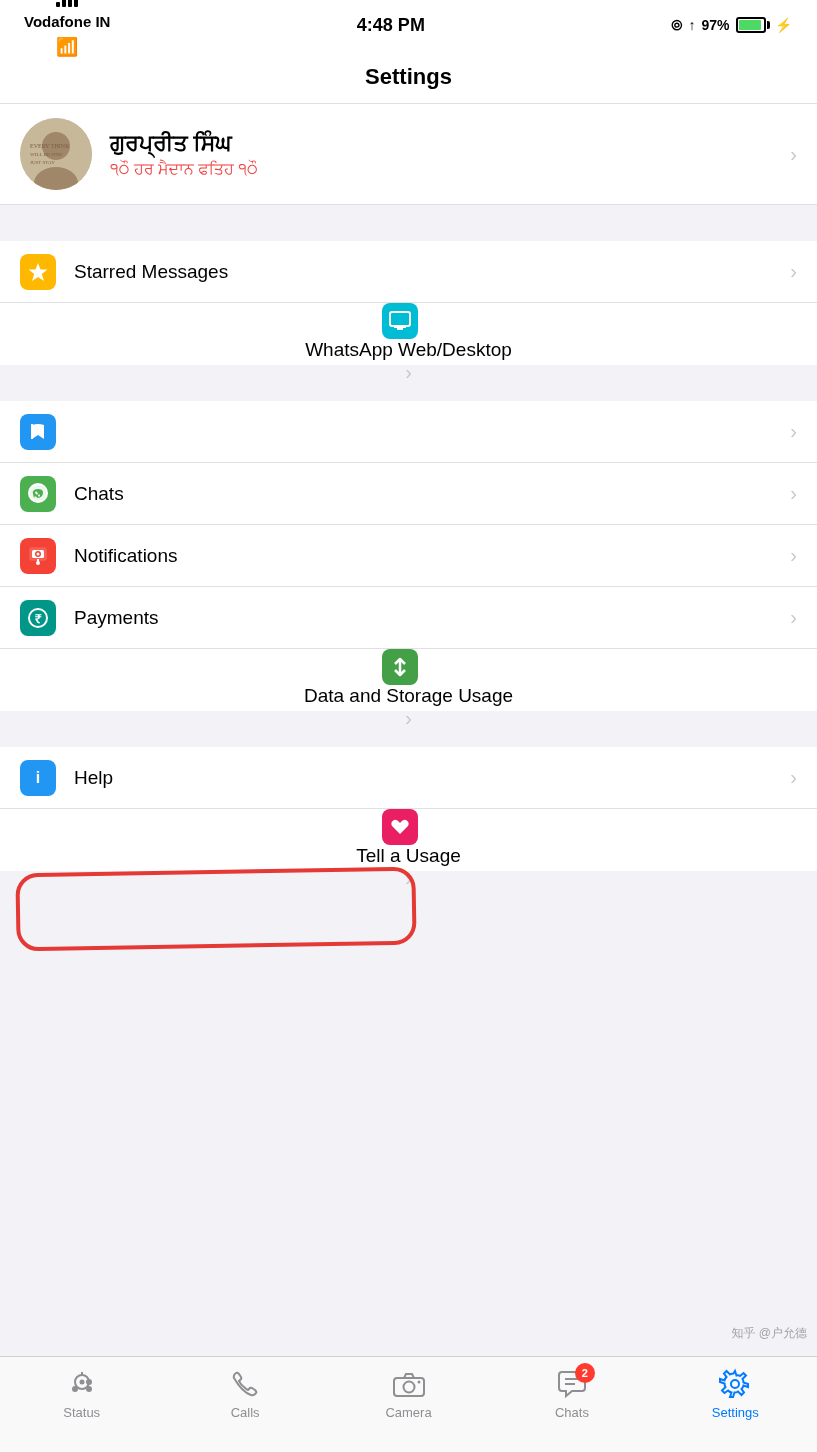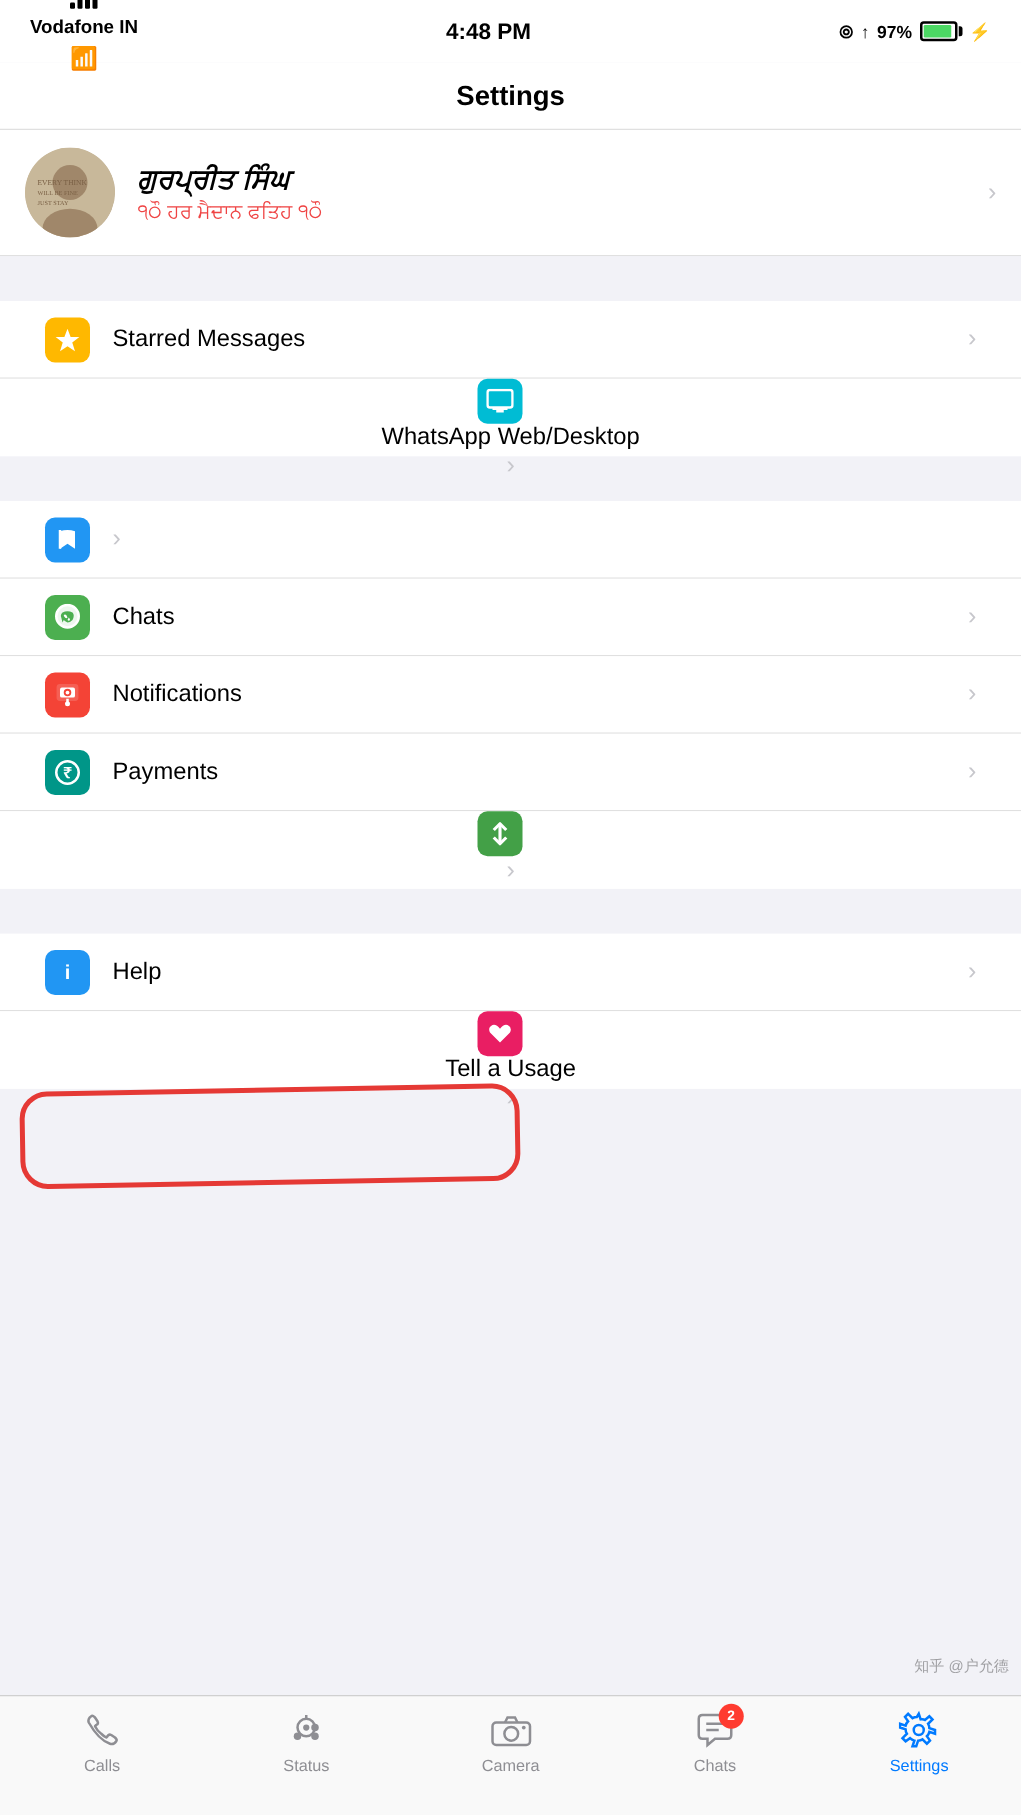--- a/index.html
+++ b/index.html
@@ -130,21 +130,20 @@
     }
     .profile-info {
       flex: 1;
       margin-left: 18px;
     }
     .profile-name {
       font-size: 22px;
       font-weight: 600;
       color: #000;
       margin-bottom: 4px;
-      font-style: italic;
     }
     .profile-status {
       font-size: 16px;
       color: #ef4444;
     }
     .chevron {
       color: #c7c7cc;
       font-size: 20px;
       margin-left: 10px;
     }
@@ -155,26 +154,27 @@
       background: #f2f2f7;
     }
 
     
     .menu-section {
       background: #fff;
     }
     .menu-item {
       display: flex;
       align-items: center;
-      padding: 0 36px;
+      padding: 0 20px;
       height: 62px;
       background: #fff;
       border-bottom: 1px solid #e0e0e0;
       cursor: pointer;
       position: relative;
+      justify-content: space-between;
     }
     .menu-item:last-child {
       border-bottom: none;
       flex-direction: column;
     }
     .menu-icon {
       width: 36px;
       height: 36px;
       border-radius: 8px;
       display: flex;
@@ -415,20 +415,21 @@
     <span class="menu-chevron">›</span>
   </div>
   <div class="menu-item">
     <div class="menu-icon icon-green2">
       <svg width="20" height="22" viewBox="0 0 20 22">
         <line x1="10" y1="3" x2="10" y2="19" stroke="white" stroke-width="2.5"></line>
         <polyline points="5,8 10,3 15,8" fill="none" stroke="white" stroke-width="2.5" stroke-linejoin="round"></polyline>
         <polyline points="5,14 10,19 15,14" fill="none" stroke="white" stroke-width="2.5" stroke-linejoin="round"></polyline>
       </svg>
     </div>
+    <span class="menu-label">Data and Storage Usage</span>
     <span class="menu-chevron">›</span>
   </div>
 </div>
 
 <div class="section-gap"></div>
 
 <div class="menu-section">
   <div class="menu-item">
     <div class="menu-icon icon-info-blue">
       <svg width="22" height="22" viewBox="0 0 22 22">
@@ -447,46 +448,46 @@
     <span class="menu-label">Tell a Usage</span>
     <span class="menu-chevron">›</span>
   </div>
 </div>
 
 <div class="section-gap"></div>
 
 <div class="annotation-circle"></div>
 
 <div class="tab-bar">
-
-  <div class="tab-item">
-    <div class="tab-icon">
-      <svg width="30" height="30" viewBox="0 0 30 30">
-        <path d="M6 4 Q7 3 9 5 L11 8 Q12 10 10 11 L9 12 Q11 16 14 18 Q16 20 18 21 L19 20 Q20 18 22 19 L25 21 Q27 23 26 24 Q24 27 21 26 Q12 23 4 9 Q3 6 6 4Z" fill="none" stroke="#8e8e93" stroke-width="2" stroke-linejoin="round"></path>
-      </svg>
-    </div>
-    <span class="tab-label">Calls</span>
-  </div>
 
   <div class="tab-item">
     <div class="tab-icon">
       <svg width="32" height="32" viewBox="0 0 32 32">
         <circle cx="16" cy="14" r="7" fill="none" stroke="#8e8e93" stroke-width="2"></circle>
         <circle cx="23" cy="14" r="3" fill="#8e8e93"></circle>
         <circle cx="9" cy="21" r="3" fill="#8e8e93"></circle>
         <circle cx="23" cy="21" r="3" fill="#8e8e93"></circle>
         <line x1="16" y1="7" x2="16" y2="4" stroke="#8e8e93" stroke-width="2"></line>
         <circle cx="16" cy="14" r="2.5" fill="#8e8e93"></circle>
       </svg>
     </div>
     <span class="tab-label">Status</span>
   </div>
 
   <div class="tab-item">
     <div class="tab-icon">
+      <svg width="30" height="30" viewBox="0 0 30 30">
+        <path d="M6 4 Q7 3 9 5 L11 8 Q12 10 10 11 L9 12 Q11 16 14 18 Q16 20 18 21 L19 20 Q20 18 22 19 L25 21 Q27 23 26 24 Q24 27 21 26 Q12 23 4 9 Q3 6 6 4Z" fill="none" stroke="#8e8e93" stroke-width="2" stroke-linejoin="round"></path>
+      </svg>
+    </div>
+    <span class="tab-label">Calls</span>
+  </div>
+
+  <div class="tab-item">
+    <div class="tab-icon">
       <svg width="34" height="28" viewBox="0 0 34 28">
         <rect x="2" y="8" width="30" height="18" rx="3" fill="none" stroke="#8e8e93" stroke-width="2"></rect>
         <circle cx="17" cy="17" r="5.5" fill="none" stroke="#8e8e93" stroke-width="2"></circle>
         <path d="M12 8 L14 4 L20 4 L22 8" fill="none" stroke="#8e8e93" stroke-width="2"></path>
         <circle cx="27" cy="12" r="1.5" fill="#8e8e93"></circle>
       </svg>
     </div>
     <span class="tab-label">Camera</span>
   </div>
 

